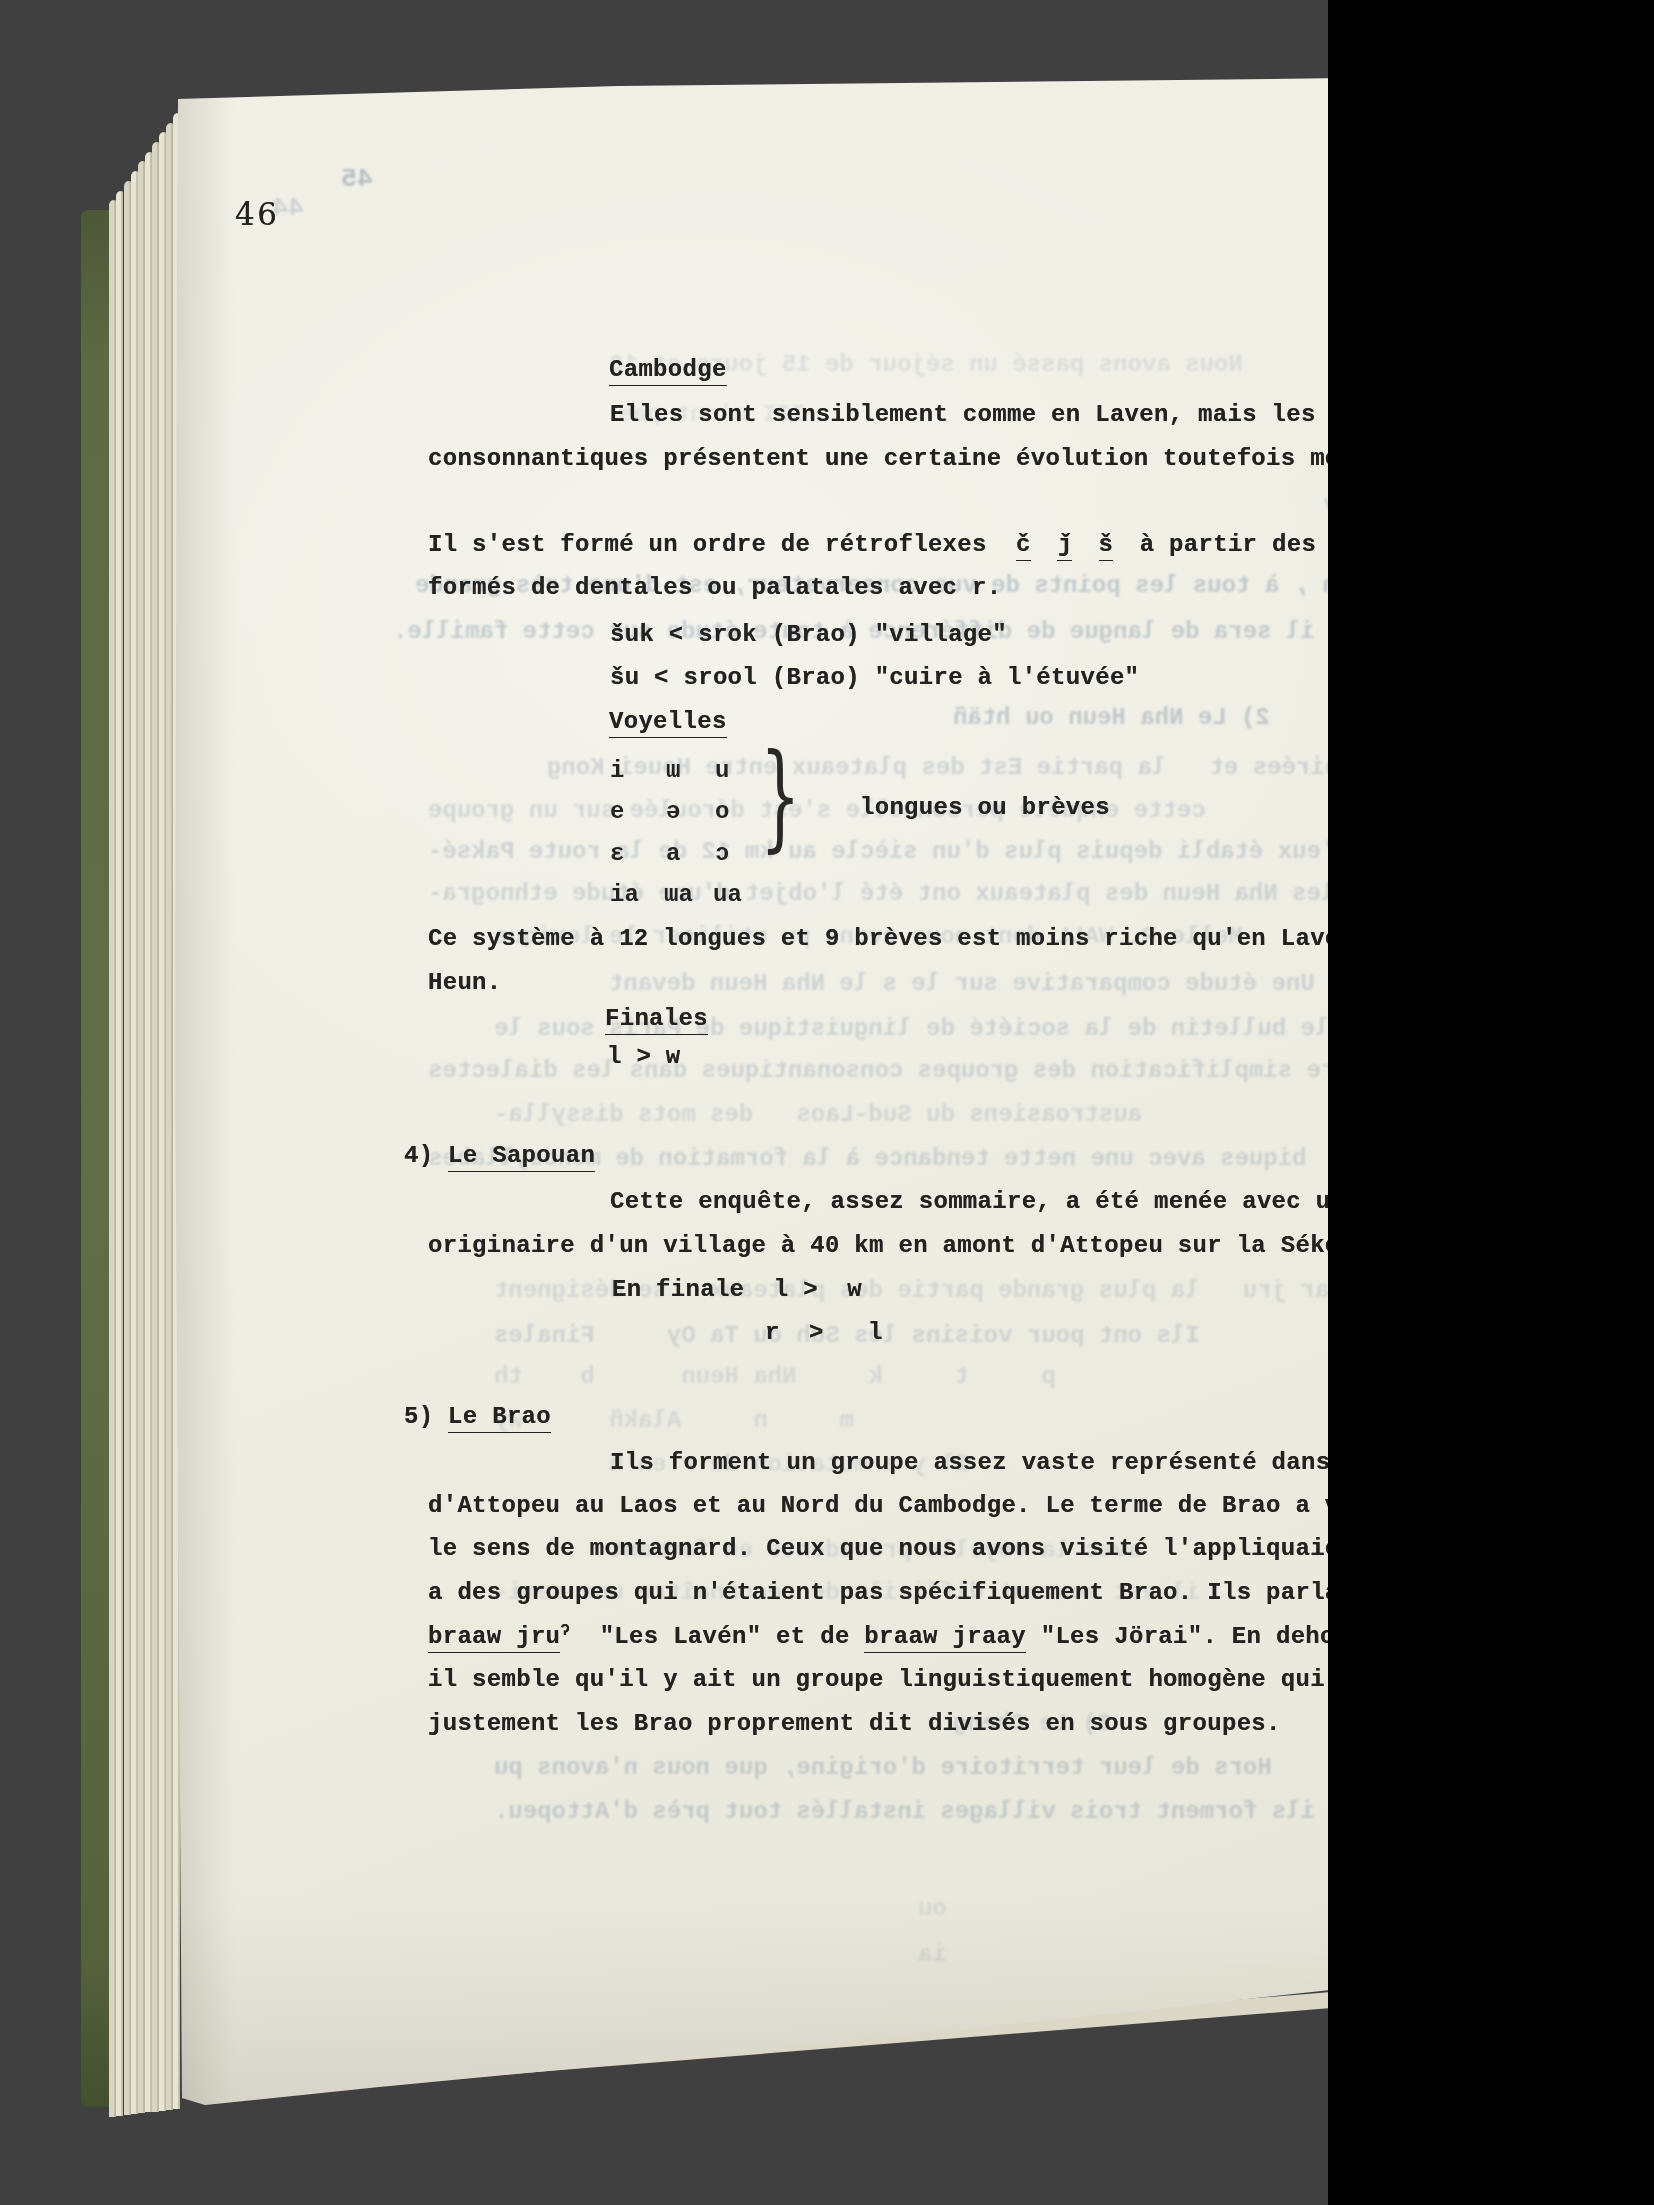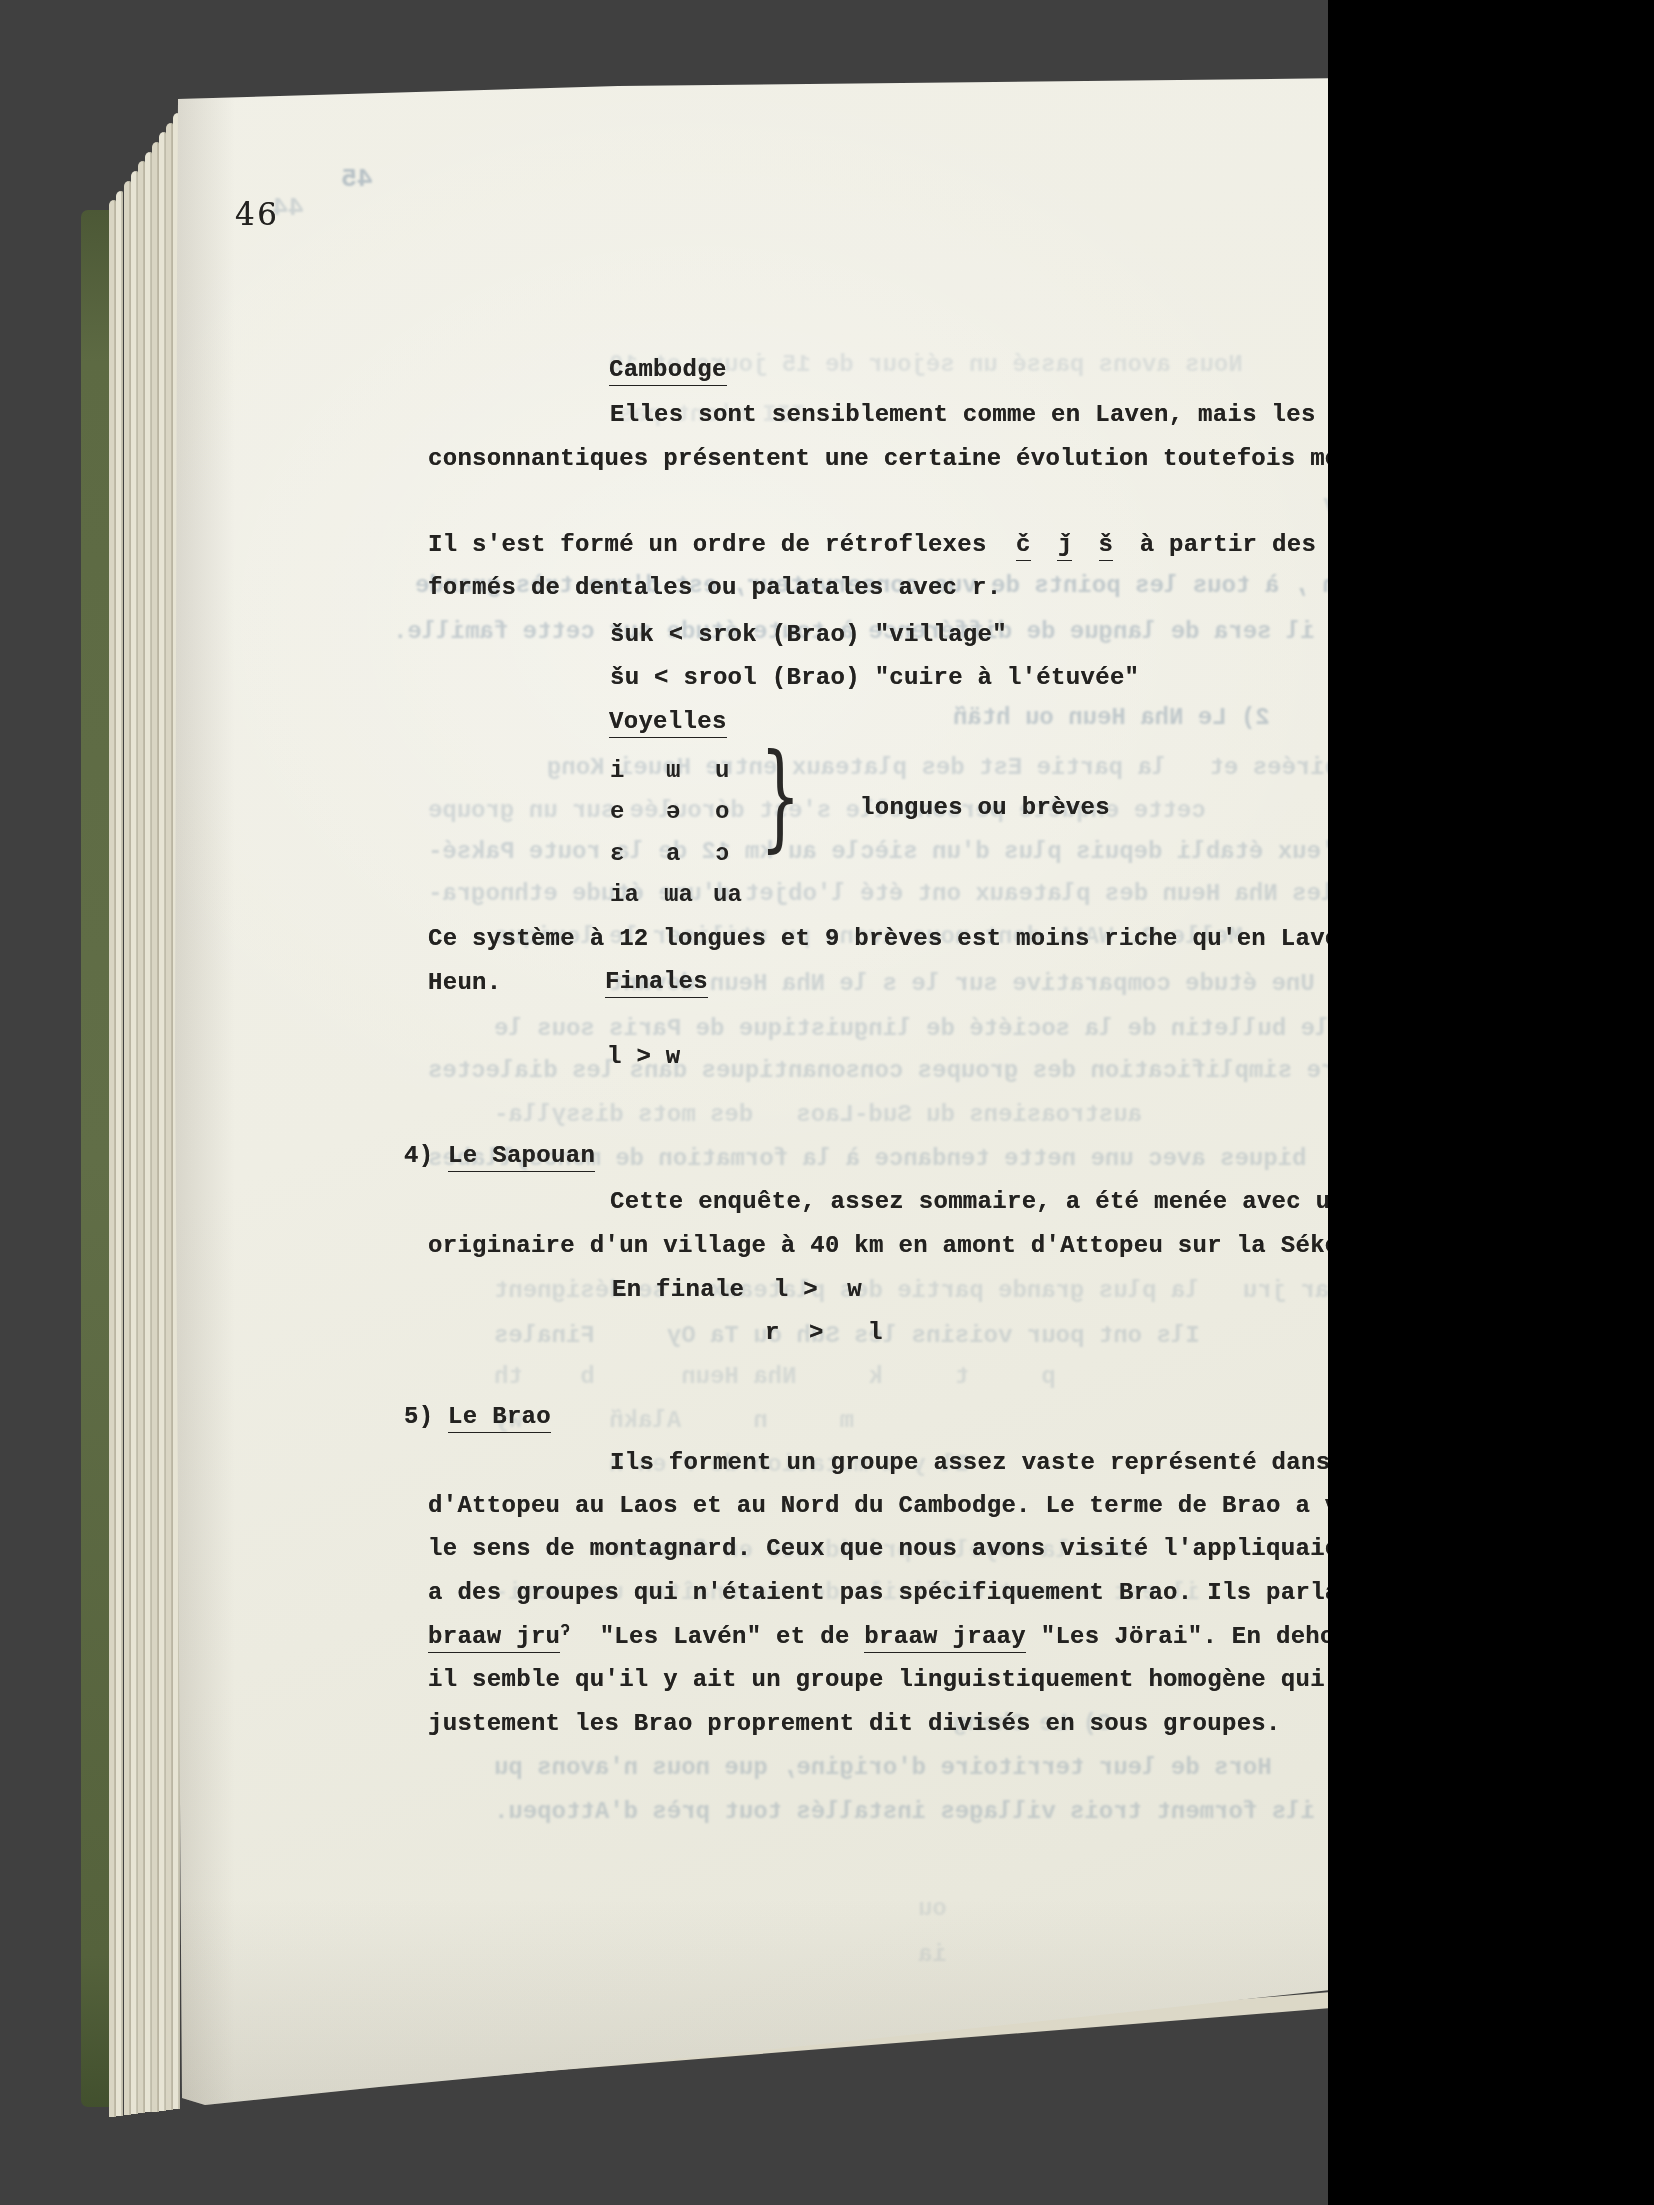--- a/index.html
+++ b/index.html
@@ -118,21 +118,21 @@
     <span class="cell" style="left:666px;top:840px;">a</span>
     <span class="cell" style="left:715px;top:840px;">ɔ</span>
     <span class="brace">}</span>
     <div class="tl" style="left:860px;top:794px;">longues ou brèves</div>
     <span class="cell" style="left:610px;top:881px;">ia</span>
     <span class="cell" style="left:664px;top:881px;">ɯa</span>
     <span class="cell" style="left:713px;top:881px;">ua</span>
     <div class="tl" style="left:428px;top:925px;">Ce système à 12 longues et 9 brèves est moins riche qu'en Laven et Nha</div>
     <div class="tl" style="left:428px;top:969px;">Heun.</div>
 
-    <div class="tl" style="left:605px;top:968px;font-family:Liberation Mono, monospace;"><span class="u">Finales</span></div>
+    <div class="tl" style="left:605px;top:1005px;font-family:Liberation Mono, monospace;"><span class="u">Finales</span></div>
     <div class="tl" style="left:607px;top:1043px;text-align:right;">l &gt; w</div>
 
     <div class="tl" style="left:404px;top:1142px;"><span>4) </span><span class="u">Le Sapouan</span></div>
     <div class="tl" style="left:610px;top:1188px;">Cette enquête, assez sommaire, a été menée avec un élève</div>
     <div class="tl" style="left:428px;top:1232px;">originaire d'un village à 40 km en amont d'Attopeu sur la Sékong.</div>
     <div class="tl" style="left:612px;top:1276px;">En finale  l &gt;  w</div>
     <div class="tl" style="left:765px;top:1319px;">r  &gt;   l</div>
 
     <div class="tl" style="left:404px;top:1403px;"><span>5) </span><span class="u">Le Brao</span></div>
     <div class="tl" style="left:610px;top:1449px;">Ils forment un groupe assez vaste représenté dans la Province</div>

